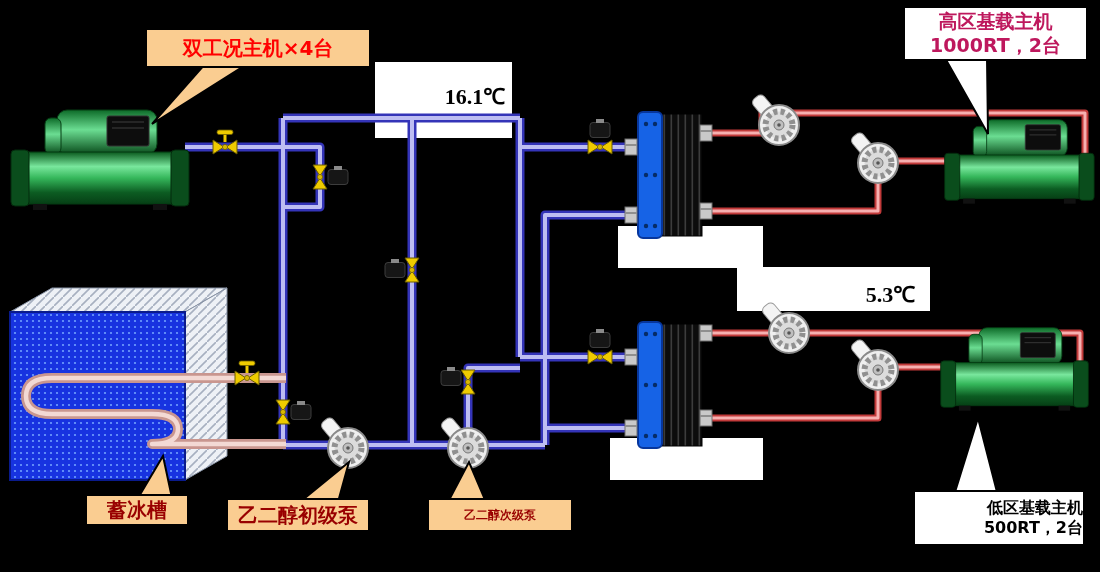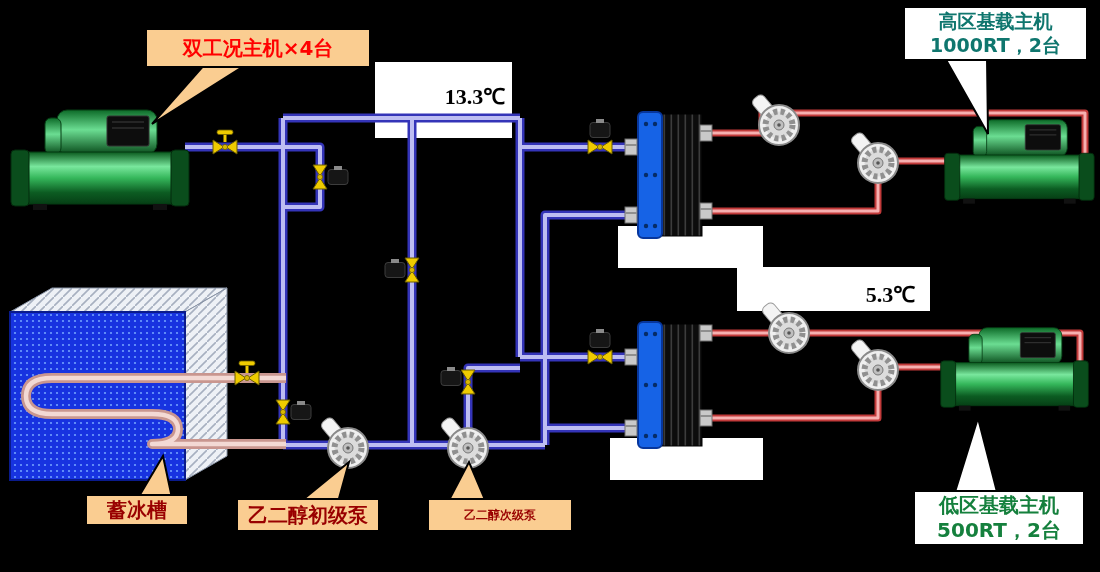--- a/index.html
+++ b/index.html
@@ -5,24 +5,24 @@
   html,body{margin:0;padding:0;background:#000;}
   #stage{position:relative;width:1100px;height:572px;background:#000;overflow:hidden;
          font-family:"DejaVu Sans",sans-serif;}
   #diagram-svg{position:absolute;left:0;top:0;z-index:1;}
   .callout{position:absolute;z-index:3;border:2px solid #000;display:flex;
            align-items:center;justify-content:center;text-align:center;
            font-weight:bold;box-sizing:border-box;}
   .callout.tan{background:#FACD91;}
   .callout.white{background:#FFFFFF;flex-direction:column;line-height:1.25;}
   #c-dual{left:145px;top:28px;width:226px;height:40px;color:#FF0000;font-size:20px;}
-  #c-high{left:903px;top:6px;width:185px;height:55px;color:#0f766e;font-size:19px;}
-  #c-low{left:913px;top:490px;width:172px;height:56px;color:#15803d;font-size:20px;}
+  #c-high{left:903px;top:6px;width:185px;height:55px;color:#be185d;font-size:19px;}
+  #c-low{left:913px;top:490px;width:172px;height:56px;color:#000000;font-size:16px;align-items:flex-end;}
   #c-ice{left:85px;top:494px;width:104px;height:32px;color:#990000;font-size:20px;}
-  #c-pp{left:236px;top:498px;width:144px;height:34px;color:#990000;font-size:20px;}
+  #c-pp{left:226px;top:498px;width:144px;height:34px;color:#990000;font-size:20px;}
   #c-sp{left:427px;top:498px;width:146px;height:34px;color:#990000;font-size:12px;}
   .temp{position:absolute;z-index:3;color:#000;text-align:center;
         font-family:"Liberation Serif",serif;font-weight:600;font-size:22px;}
   #t-high{left:415px;top:80px;width:120px;}
   #t-low{left:843px;top:278px;width:95px;}
   
   .pbo{stroke:#3434B8;stroke-width:9;fill:none;stroke-linejoin:round;}
   .pbi{stroke:#BDBDF2;stroke-width:4;fill:none;stroke-linejoin:round;}
   .pro{stroke:#C23A3A;stroke-width:7;fill:none;stroke-linejoin:round;}
   .pri{stroke:#F6B0B0;stroke-width:3;fill:none;stroke-linejoin:round;}
@@ -274,16 +274,16 @@
 </div>
 
 <div class="callout tan" id="c-pp">
   <span>乙二醇初级泵</span>
 </div>
 
 <div class="callout tan" id="c-sp">
   <span>乙二醇次级泵</span>
 </div>
 
-<div class="temp" id="t-high">13.3℃</div>
+<div class="temp" id="t-high">16.1℃</div>
 <div class="temp" id="t-low">5.3℃</div>
 
 </div>
 
 </body></html>

